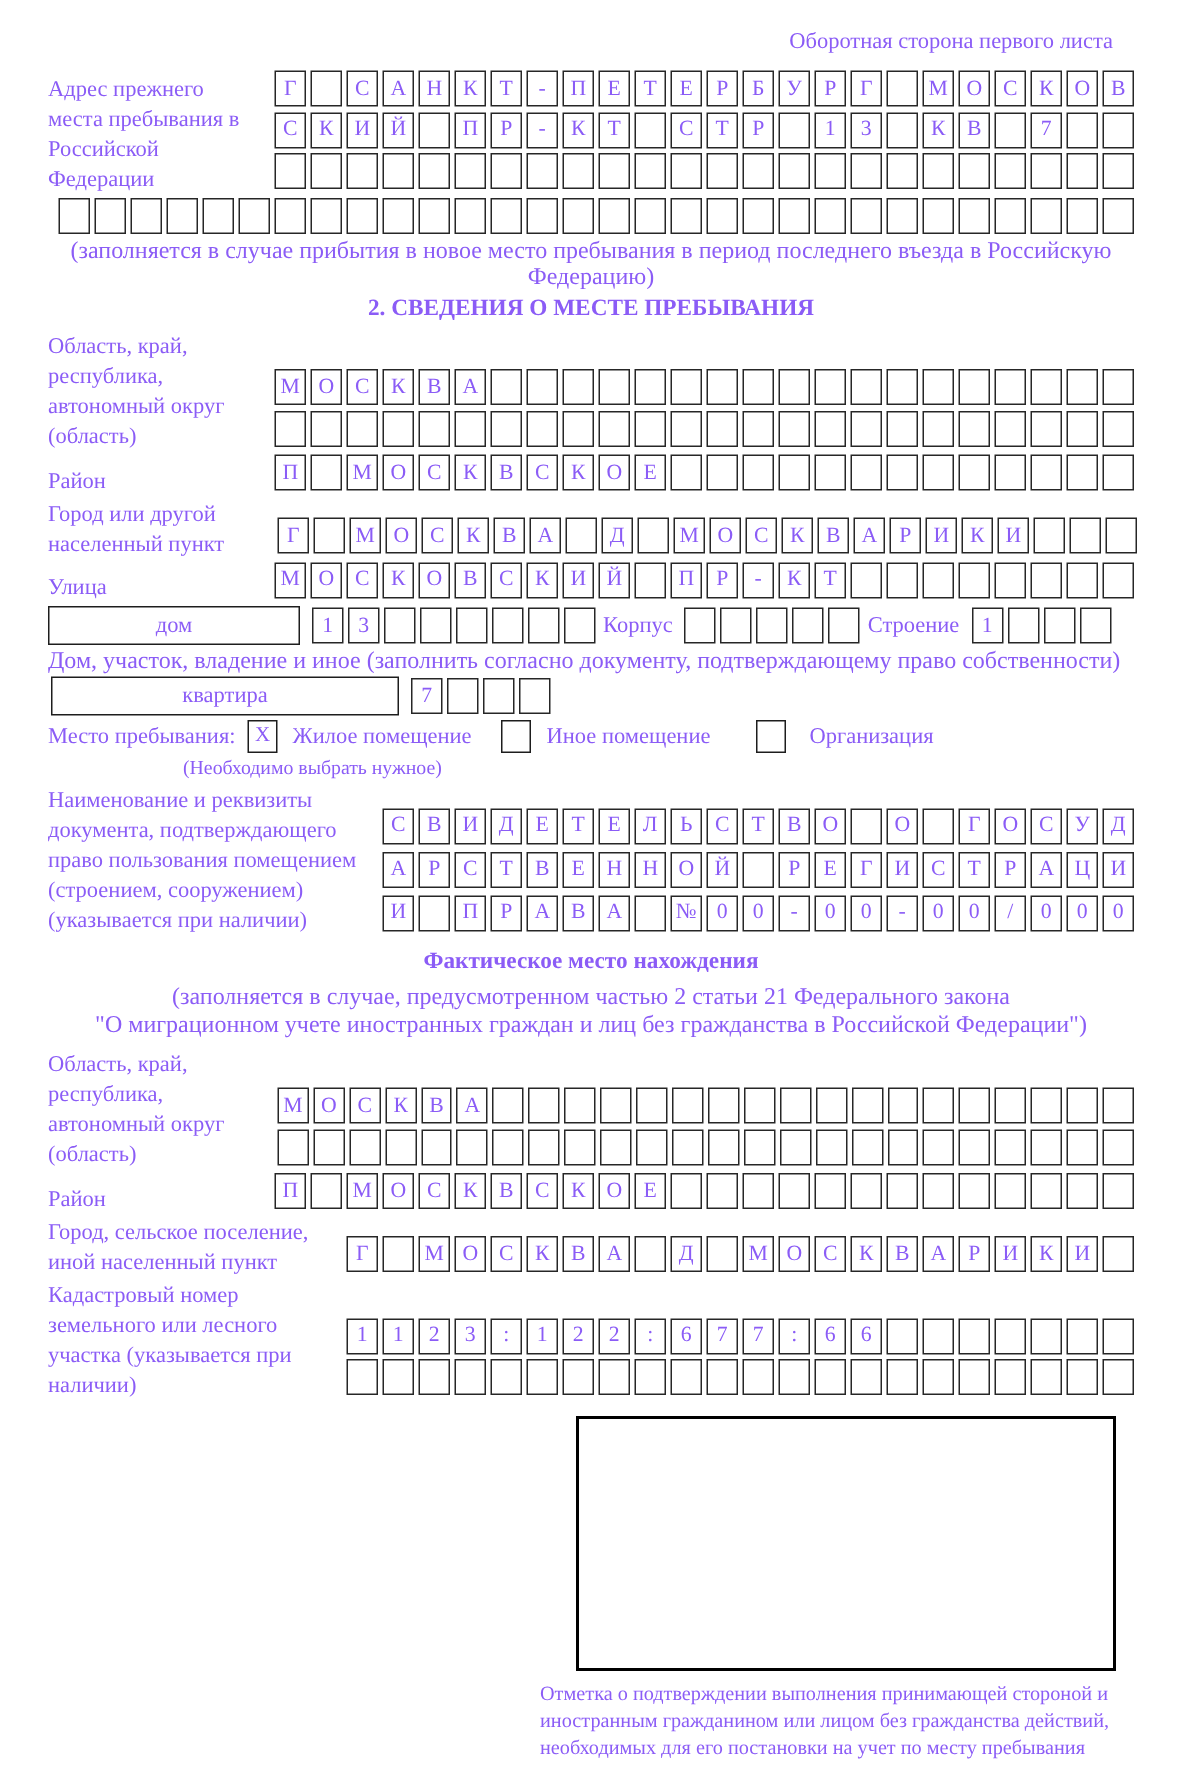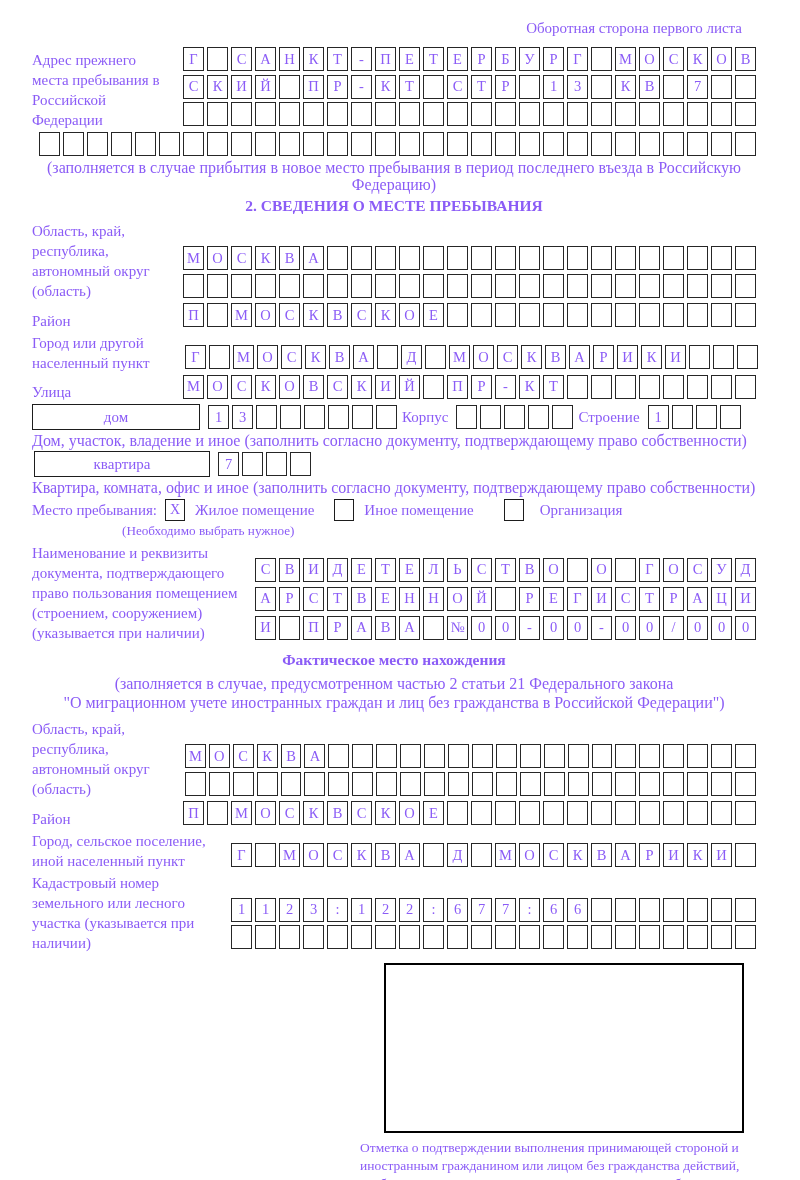--- a/index.html
+++ b/index.html
@@ -355,31 +355,30 @@
       <div class="cells left" style="margin:0;">
           <span class="cell">1</span>
           <span class="cell"></span>
           <span class="cell"></span>
           <span class="cell"></span>
         </div>
     </div>
     <div class="note" style="text-align:left;">Дом, участок, владение и иное (заполнить согласно документу, подтверждающему право собственности)</div>
 
     <div class="domrow">
-      <div class="widebox" style="width:176px;margin-left:2px;">
+      <div class="widebox" style="width:232px;margin-left:2px;">
         <span>квартира</span>
       </div>
       <div class="cells left" style="margin:0 0 0 5px;">
           <span class="cell">7</span>
           <span class="cell"></span>
           <span class="cell"></span>
           <span class="cell"></span>
         </div>
     </div>
-    <div class="note" style="text-align:left;">Квартира, комната, офис и иное (заполнить согласно документу, подтверждающему право собственности)</div>
 
     <div class="mestorow">
       <span>Место пребывания:</span>
       <span class="checkbox">X</span>
       <span>Жилое помещение</span>
       <span class="checkbox" style="margin-left:20px;"></span>
       <span>Иное помещение</span>
       <span class="checkbox" style="margin-left:30px;margin-right:16px;"></span>
       <span>Организация</span>
     </div>

